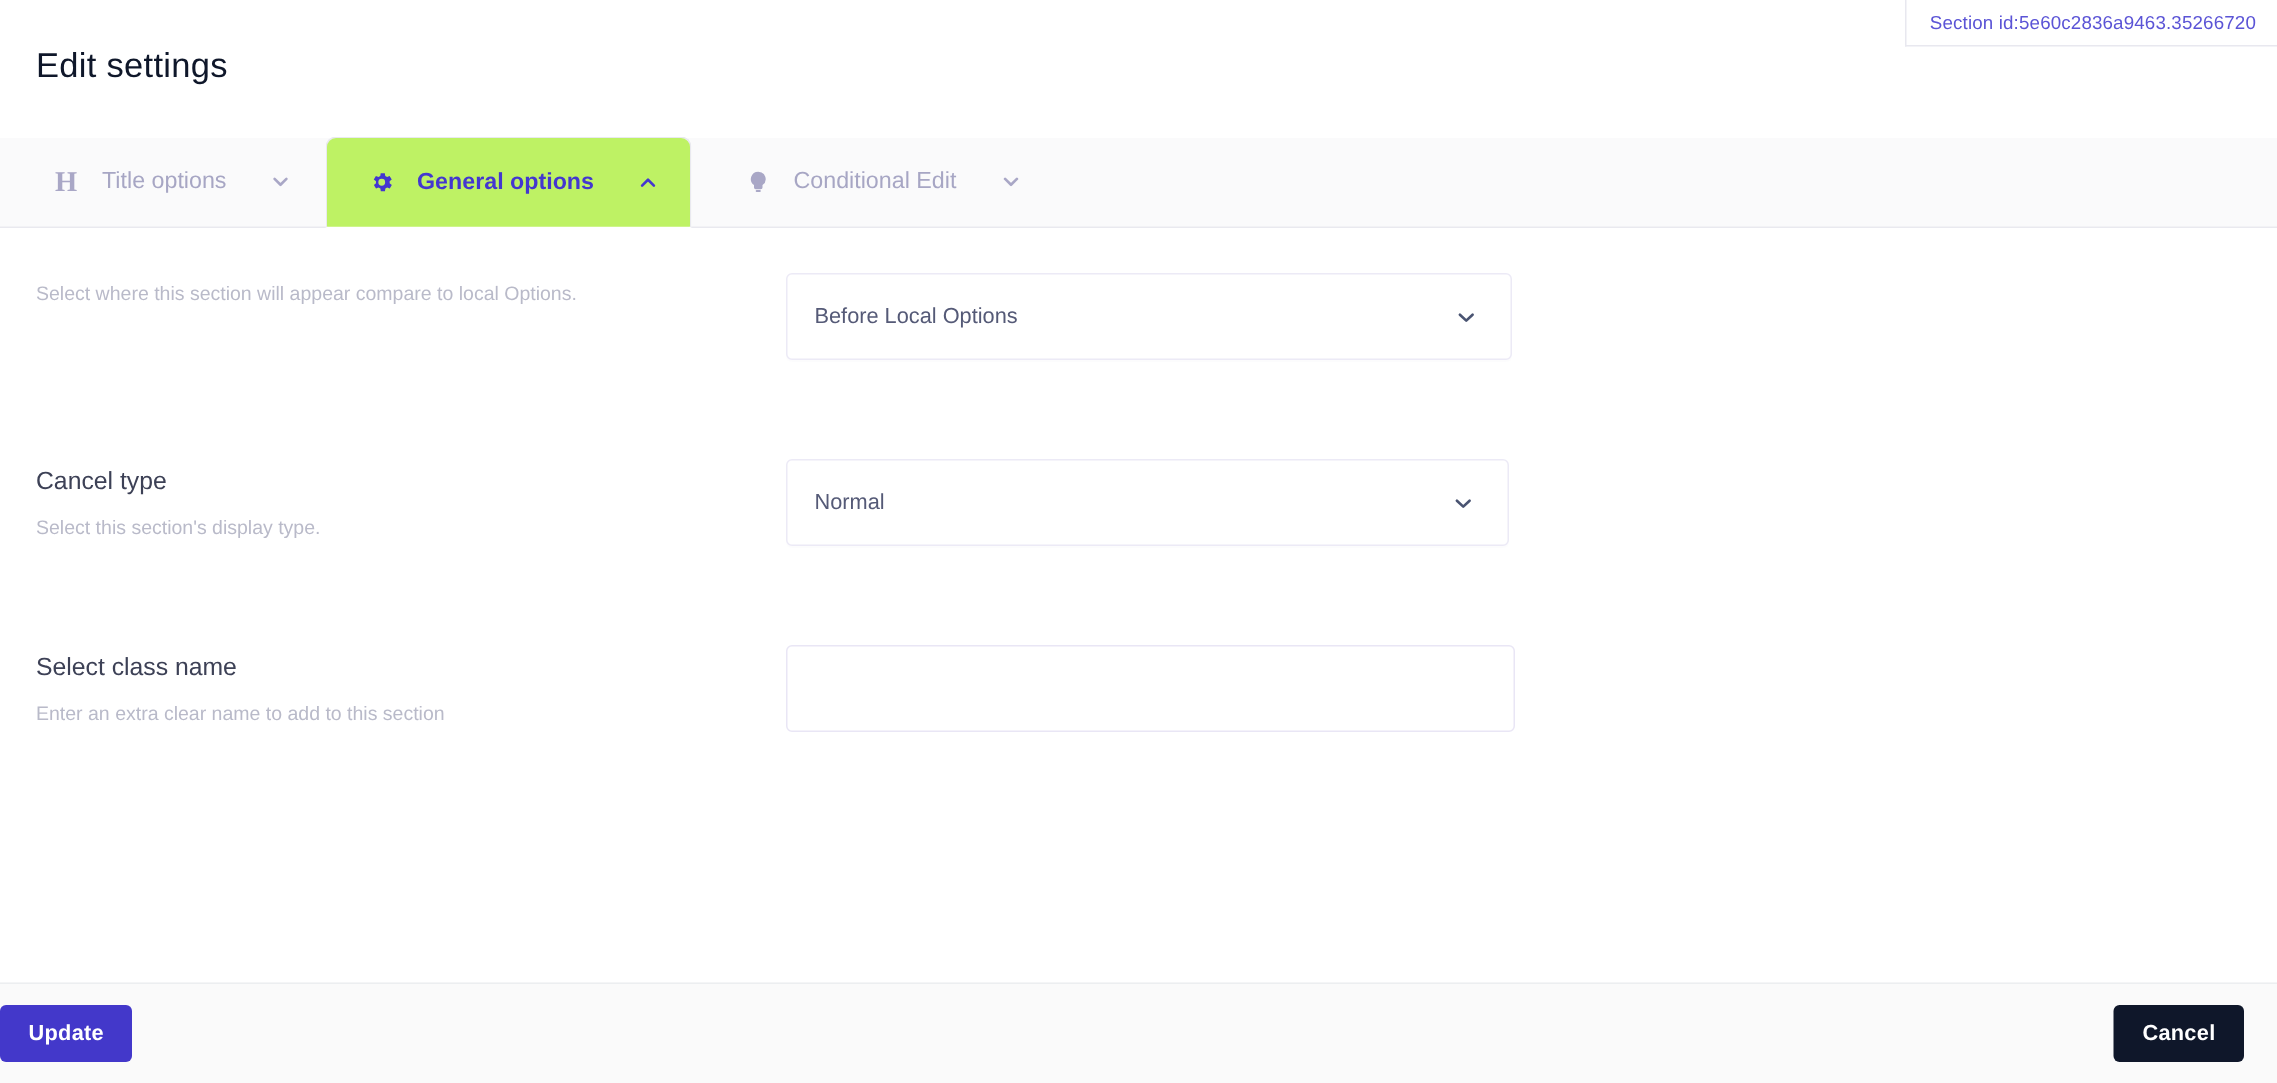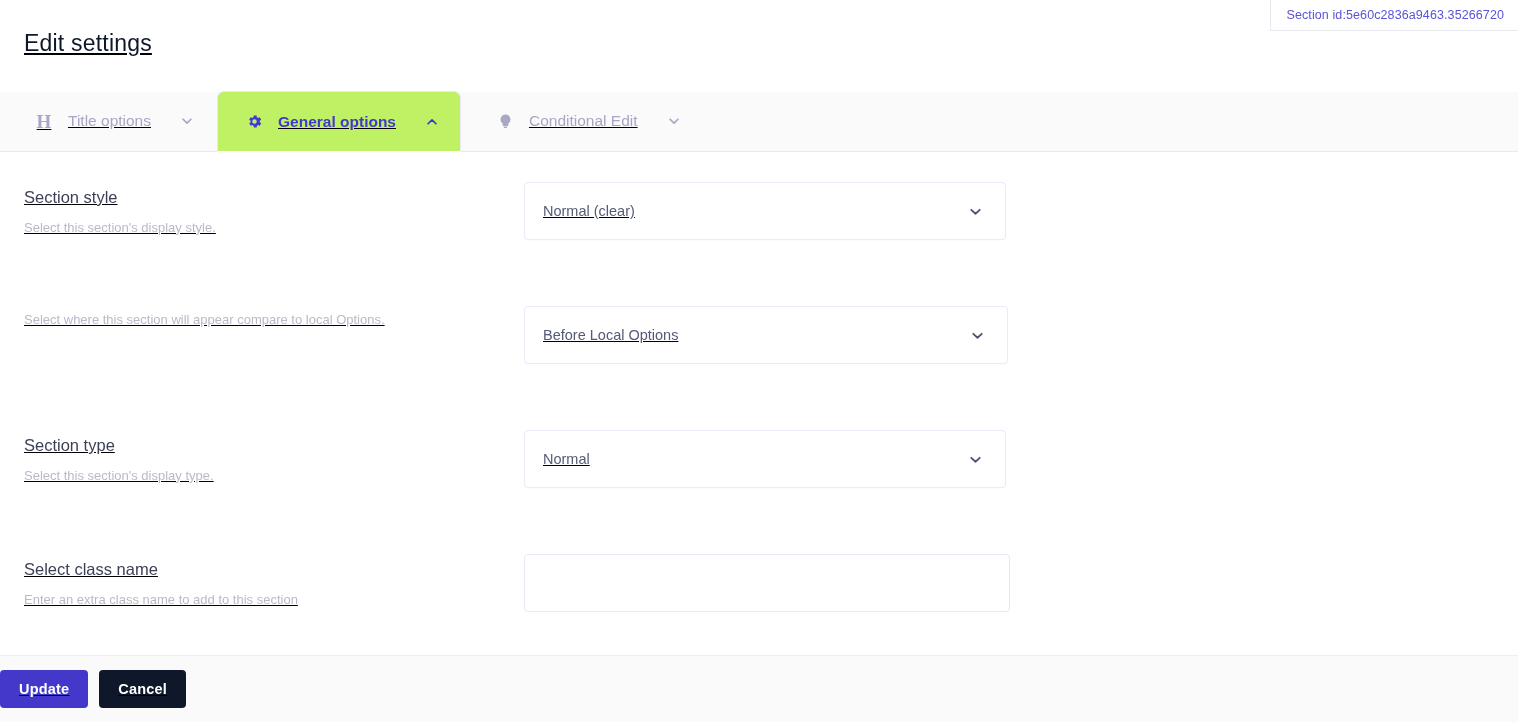--- a/index.html
+++ b/index.html
@@ -15,21 +15,20 @@
     position: relative;
     -webkit-font-smoothing: antialiased;
   }
 
   .app-frame {
     position: absolute;
     inset: 0;
     display: flex;
     flex-direction: column;
     background: #ffffff;
-    text-decoration: underline;
   }
 
   
   .section-id-badge {
     position: absolute;
     top: 0;
     right: 0;
     height: 30px;
     padding: 0 14px 0 16px;
     display: flex;
@@ -210,23 +209,23 @@
   }
 
   
   .dialog-footer {
     height: 67px;
     flex: 0 0 auto;
     background: #fafafa;
     border-top: 1px solid #eceef0;
     display: flex;
     align-items: center;
-    justify-content: flex-start;
+    justify-content: space-between;
     padding-right: 22px;
-    gap: 11px;
+    gap: 27px;
     box-sizing: border-box;
   }
   .btn {
     border: 0;
     border-radius: 4px;
     height: 38px;
     padding: 0 19px;
     font-family: "Liberation Sans", sans-serif;
     font-size: 14.5px;
     font-weight: bold;
@@ -290,74 +289,58 @@
         <svg width="14" height="14" viewBox="0 0 16 16" aria-hidden="true">
           <path d="M3.5 6 L8 10.5 L12.5 6" fill="none" stroke="#a9a7c6" stroke-width="2" stroke-linecap="round" stroke-linejoin="round"></path>
         </svg>
       </span>
     </div>
 
   </div>
 
   <div class="dialog-body">
 
-    <div class="field-row">
-      <div class="field-meta">
-        <div class="field-label">Section style</div>
-        <div class="field-desc">Select this section's display style.</div>
-      </div>
-      <div class="field-control">
-        <div class="select-box w-482">
-          <span class="select-value">Normal (clear)</span>
-          <span class="select-caret">
-            <svg width="15" height="15" viewBox="0 0 16 16" aria-hidden="true">
-              <path d="M3.5 6.2 L8 10.4 L12.5 6.2" fill="none" stroke="#4a5472" stroke-width="1.9" stroke-linecap="round" stroke-linejoin="round"></path>
-            </svg>
-          </span>
-        </div>
-      </div>
-    </div>
 
     <div class="field-row">
       <div class="field-meta">
         <div class="field-desc">Select where this section will appear compare to local Options.</div>
       </div>
       <div class="field-control">
         <div class="select-box w-484">
           <span class="select-value">Before Local Options</span>
           <span class="select-caret">
             <svg width="15" height="15" viewBox="0 0 16 16" aria-hidden="true">
               <path d="M3.5 6.2 L8 10.4 L12.5 6.2" fill="none" stroke="#4a5472" stroke-width="1.9" stroke-linecap="round" stroke-linejoin="round"></path>
             </svg>
           </span>
         </div>
       </div>
     </div>
 
     <div class="field-row">
       <div class="field-meta">
-        <div class="field-label">Section type</div>
+        <div class="field-label">Cancel type</div>
         <div class="field-desc">Select this section's display type.</div>
       </div>
       <div class="field-control">
         <div class="select-box w-482">
           <span class="select-value">Normal</span>
           <span class="select-caret">
             <svg width="15" height="15" viewBox="0 0 16 16" aria-hidden="true">
               <path d="M3.5 6.2 L8 10.4 L12.5 6.2" fill="none" stroke="#4a5472" stroke-width="1.9" stroke-linecap="round" stroke-linejoin="round"></path>
             </svg>
           </span>
         </div>
       </div>
     </div>
 
     <div class="field-row">
       <div class="field-meta">
         <div class="field-label">Select class name</div>
-        <div class="field-desc">Enter an extra class name to add to this section</div>
+        <div class="field-desc">Enter an extra clear name to add to this section</div>
       </div>
       <div class="field-control">
         <input class="text-input" type="text" placeholder="" style="">
       </div>
     </div>
 
   </div>
 
   <div class="dialog-footer">
     <button class="btn btn-update">Update</button>

